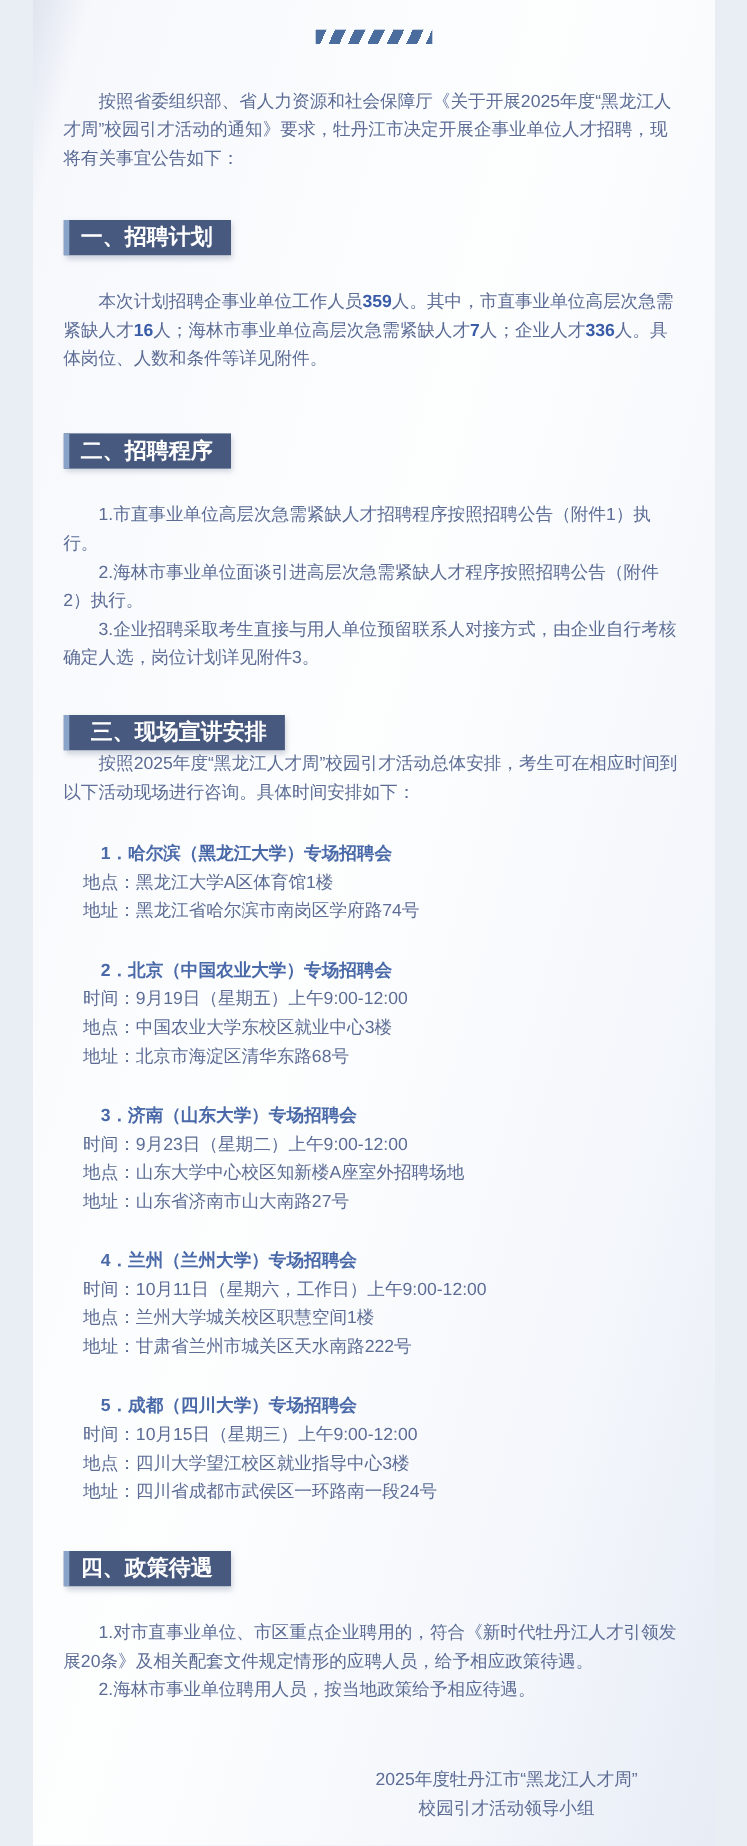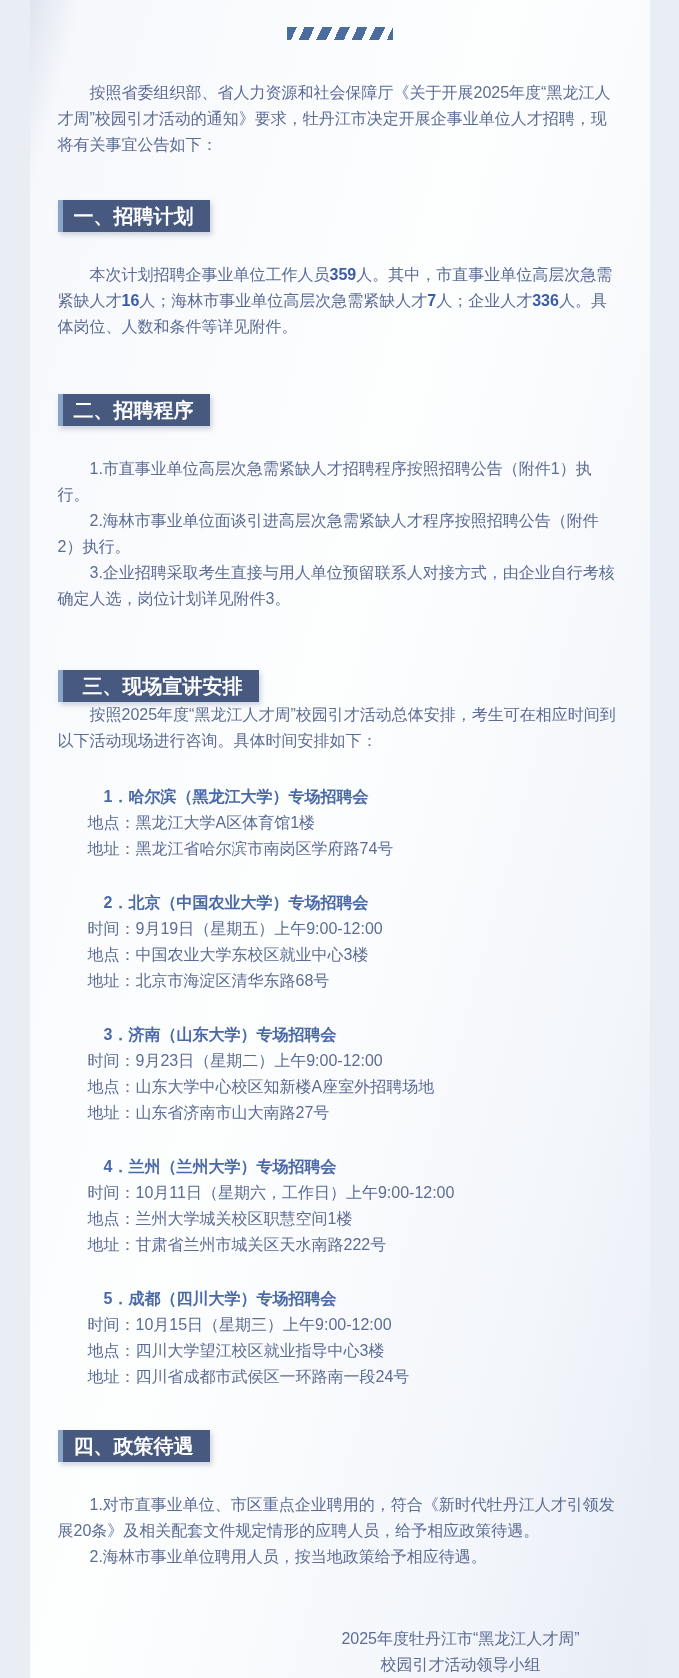--- a/index.html
+++ b/index.html
@@ -44,26 +44,26 @@
     border-left: 5px solid var(--badge_accent);
     color: #ffffff;
     font-weight: bold;
     font-size: 20px;
     line-height: 20px;
     padding: 6px 16px 6px 11px;
     box-shadow: 2px 3px 5px rgba(120, 132, 158, 0.35);
   }
   .badge-1 { margin-top: 42px; }
   .badge-2 { margin-top: 54px; }
-  .badge-3 { margin-top: 58px; padding-left: 20px; }
+  .badge-3 { margin-top: 38px; padding-left: 20px; }
   .badge-4 { margin-top: 40px; }
   .section-body { margin-top: 30px; }
   .list .para { margin-top: 0; }
   .num { font-weight: bold; color: var(--strong_text); }
-  .events { margin-top: 30px; padding-left: 12px; }
+  .events { margin-top: 30px; }
   .event { margin-top: 28px; }
   .event:first-child { margin-top: 0; }
   .event p { margin: 0 30px 0 28px; line-height: 26px; text-indent: 0; }
   .event-title {
     font-weight: bold;
     color: var(--title_text);
     padding-left: 34px;
   }
   .event-line { padding-left: 18px; }
   .footer {

